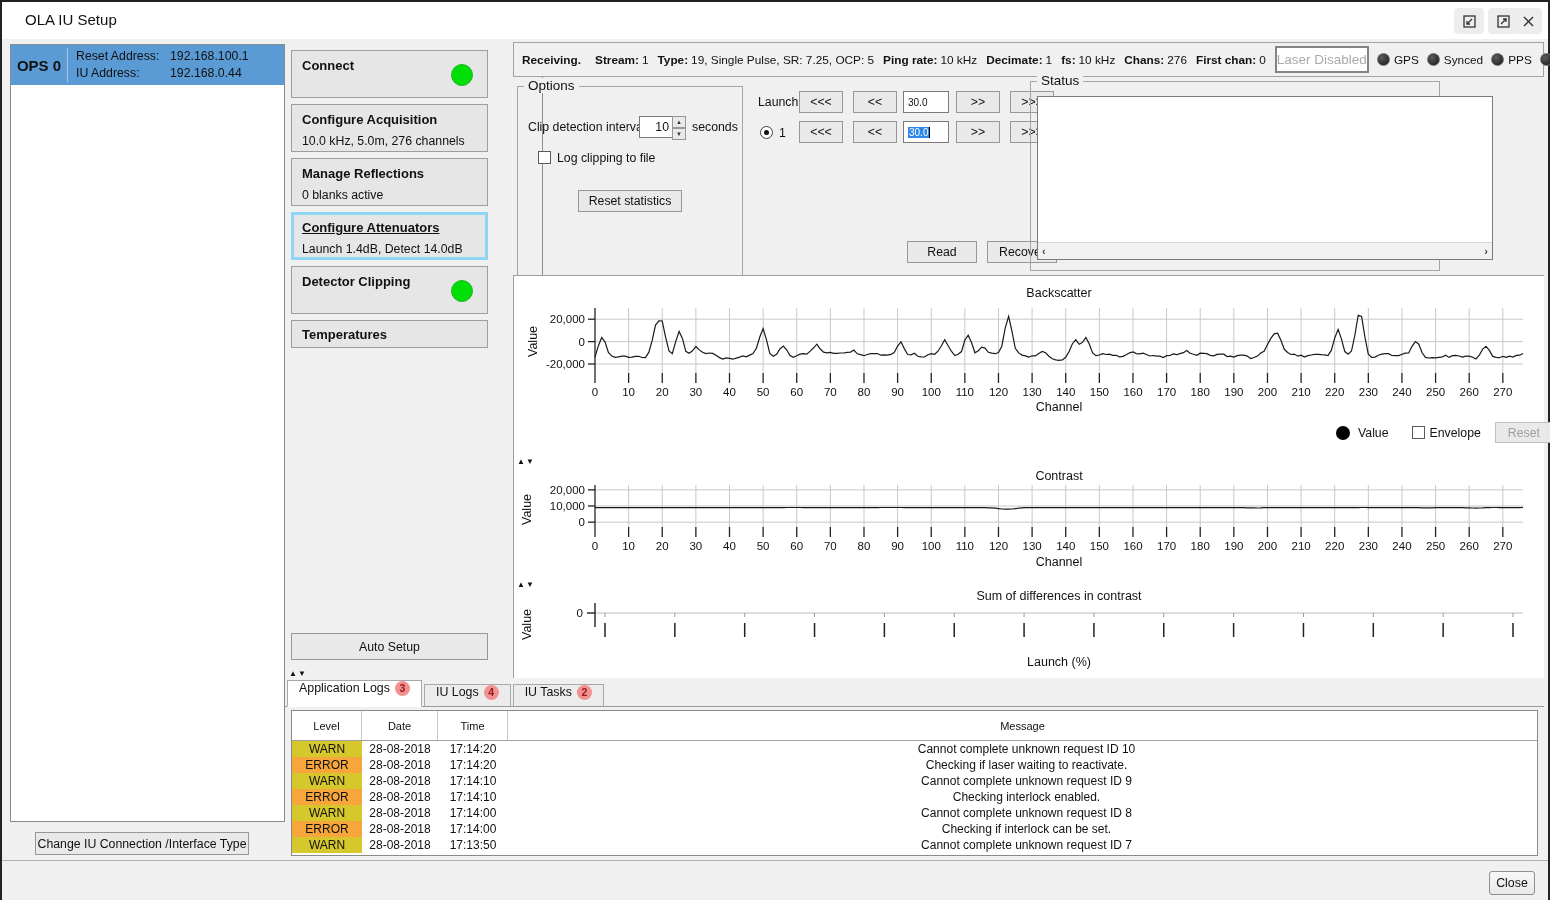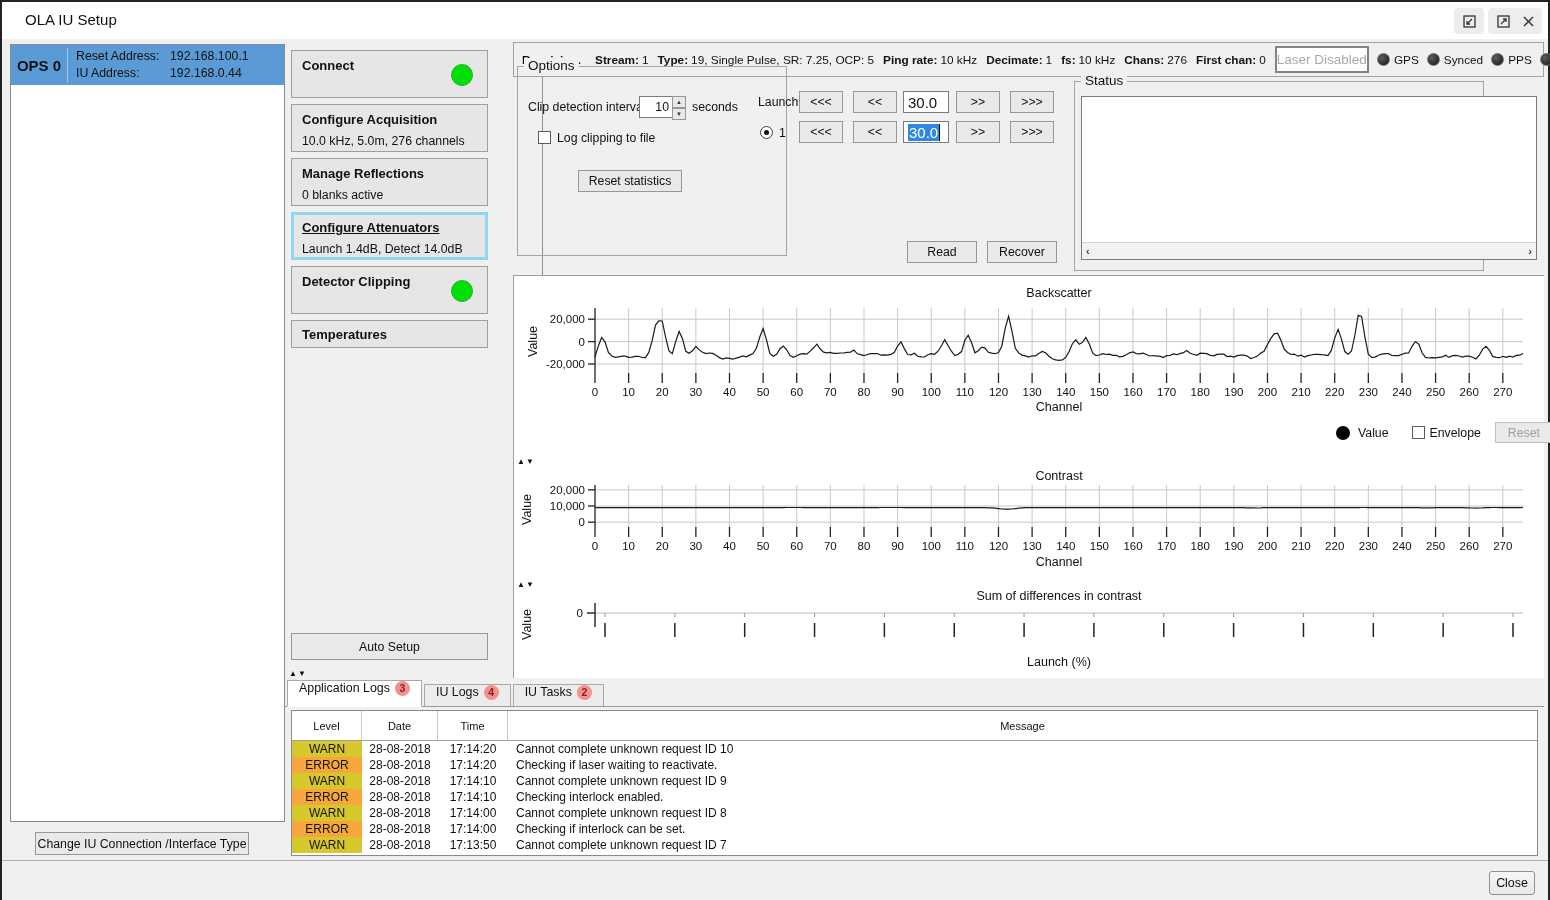--- a/index.html
+++ b/index.html
@@ -29,21 +29,21 @@
   
   .topstrip{position:absolute;left:511px;top:40px;width:1031px;height:35px;border:1px solid #a2a2a2;background:#f0f0f0;display:flex;align-items:center;padding:0 8px;font-size:11.8px;white-space:nowrap}
   .sb-field{margin-right:9px}
   .sb-label{font-weight:bold;margin-right:3px}
   .laser-btn{margin-left:auto;width:100px;height:27px;background:#fff;border:2px solid #838383;color:#a9a9a9;font-size:13.5px;display:flex;align-items:center;justify-content:center}
   .ind{display:flex;align-items:center;margin-left:8px}
   .led{width:13px;height:13px;border-radius:50%;background:radial-gradient(circle at 35% 32%,#5c5c5c,#151515);border:1px solid #6f6f6f;margin-right:4px}
   
   .group{position:absolute;border:1px solid #a5a5a5}
   .group > .legend{position:absolute;top:-9px;left:6px;background:#f0f0f0;padding:0 4px;font-size:13.5px}
-  .tinput{background:#fff;border:1px solid #7a7a7a;font-size:15px;display:flex;align-items:center;padding:0 4px}
+  .tinput{background:#fff;border:1px solid #7a7a7a;font-size:10px;display:flex;align-items:center;padding:0 4px}
   .spin{position:absolute;display:flex}
   .spin .val{width:33px;height:22px;background:#fff;border:1px solid #7a7a7a;border-right:none;font-size:12.3px;text-align:right;padding:3px 3px 0 0}
   .spin .arrows{width:14px;height:22px;display:flex;flex-direction:column}
   .spin .arrows span{flex:1;background:#e9e9e9;border:1px solid #979797;font-size:6px;line-height:10px;text-align:center;color:#333}
   .cb{width:13px;height:13px;background:#fff;border:1px solid #5a5a5a;display:inline-block}
   .lbl12{font-size:12.3px}
   .radio{width:13px;height:13px;border-radius:50%;background:#fff;border:1px solid #3f3f3f;display:inline-block;position:relative}
   .radio::after{content:"";position:absolute;left:3px;top:3px;width:5px;height:5px;border-radius:50%;background:#111}
   .sel-text{background:#2f88e8;color:#fff;padding:0 1px;border-right:1px solid #000}
   
@@ -62,21 +62,21 @@
   .tabbar{position:absolute;left:283px;top:677px;width:1259px;height:28px;border-bottom:1px solid #9a9a9a;display:flex;align-items:flex-end;padding-left:2px}
   .tab{height:22px;background:#ececec;border:1px solid #a8a8a8;border-bottom:none;display:flex;padding:0 11px;font-size:12.4px;margin-right:2px}
   .tab.active{height:27px;background:#fff;position:relative;z-index:2;margin-bottom:-1px;border-bottom:1px solid #fff}
   .badge{display:inline-block;min-width:15px;height:15px;border-radius:8px;background:#f2918f;color:#8e1d1d;font-size:10.5px;font-weight:bold;line-height:15px;text-align:center;margin-left:5px}
   .logtable{position:absolute;left:289px;top:708px;width:1247px;height:146px;background:#fff;border:1px solid #8a8a8a;overflow:hidden}
   .thead{display:grid;grid-template-columns:70px 76px 70px auto;height:30px;border-bottom:1px solid #9f9f9f}
   .th{font-size:11px;display:flex;align-items:center;justify-content:center;border-right:1px solid #c9c9c9}
   .th:last-child{border-right:none}
   .tr{display:grid;grid-template-columns:70px 76px 70px auto;height:16px;font-size:12px;align-items:center}
   .td{text-align:center}
-  .td.msg{text-align:left;padding-left:8px}
+  .td.msg{text-align:center;padding-left:8px}
   .lvl{height:16px;line-height:16px;text-align:center}
   .lvl.warn{background:#d6c72c}
   .lvl.error{background:#f6a63a}
   
   .footer{position:absolute;left:0;right:0;top:858px;height:40px;background:#f0f0f0;border-top:1px solid #b0b0b0}
   .close-btn{position:absolute;right:13px;top:10px;width:46px;height:24px;border-radius:3px;background:linear-gradient(#f7f7f7,#e8e8e8);border:1px solid #8f8f8f;font-size:12.4px;display:flex;align-items:center;justify-content:center}
 </style>
 </head>
 <body>
 
@@ -172,21 +172,21 @@
         <span class="ind">
           <span class="led"></span>
           <span style="font-size:11.8px">PPS</span>
         </span>
         <span class="ind">
           <span class="led"></span>
         </span>
       </span>
   </div>
 
-  <div class="group" style="left:515px;top:64px;width:270px;height:190px">
+  <div class="group" style="left:515px;top:84px;width:226px;height:190px">
     <span class="legend">Options</span>
     <span class="lbl12 abs" style="left:10px;top:33px">Clip detection interval</span>
     <div class="spin" style="left:121px;top:29px">
       <span class="val">10</span>
       <span class="arrows">
           <span>▲</span>
           <span>▼</span>
         </span>
     </div>
     <span class="lbl12 abs" style="left:174px;top:33px">seconds</span>
@@ -210,21 +210,21 @@
     <div class="tinput abs" style="left:153px;top:36px;width:46px;height:22px">
         <span class="sel-text">30.0</span>
       </div>
     <div class="btn abs" style="left:206px;top:36px;width:44px;height:22px">&gt;&gt;</div>
     <div class="btn abs" style="left:260px;top:36px;width:44px;height:22px">&gt;&gt;&gt;</div>
 
     <div class="btn abs" style="left:157px;top:156px;width:70px;height:22px">Read</div>
     <div class="btn abs" style="left:237px;top:156px;width:70px;height:22px">Recover</div>
   </div>
 
-  <div class="group" style="left:1072px;top:79px;width:410px;height:190px">
+  <div class="group" style="left:1028px;top:79px;width:410px;height:190px">
     <span class="legend">Status</span>
     <div class="statusbox">
       <span></span>
       <div class="hscroll">
         <span>‹</span>
         <span>›</span>
       </div>
     </div>
   </div>
 

